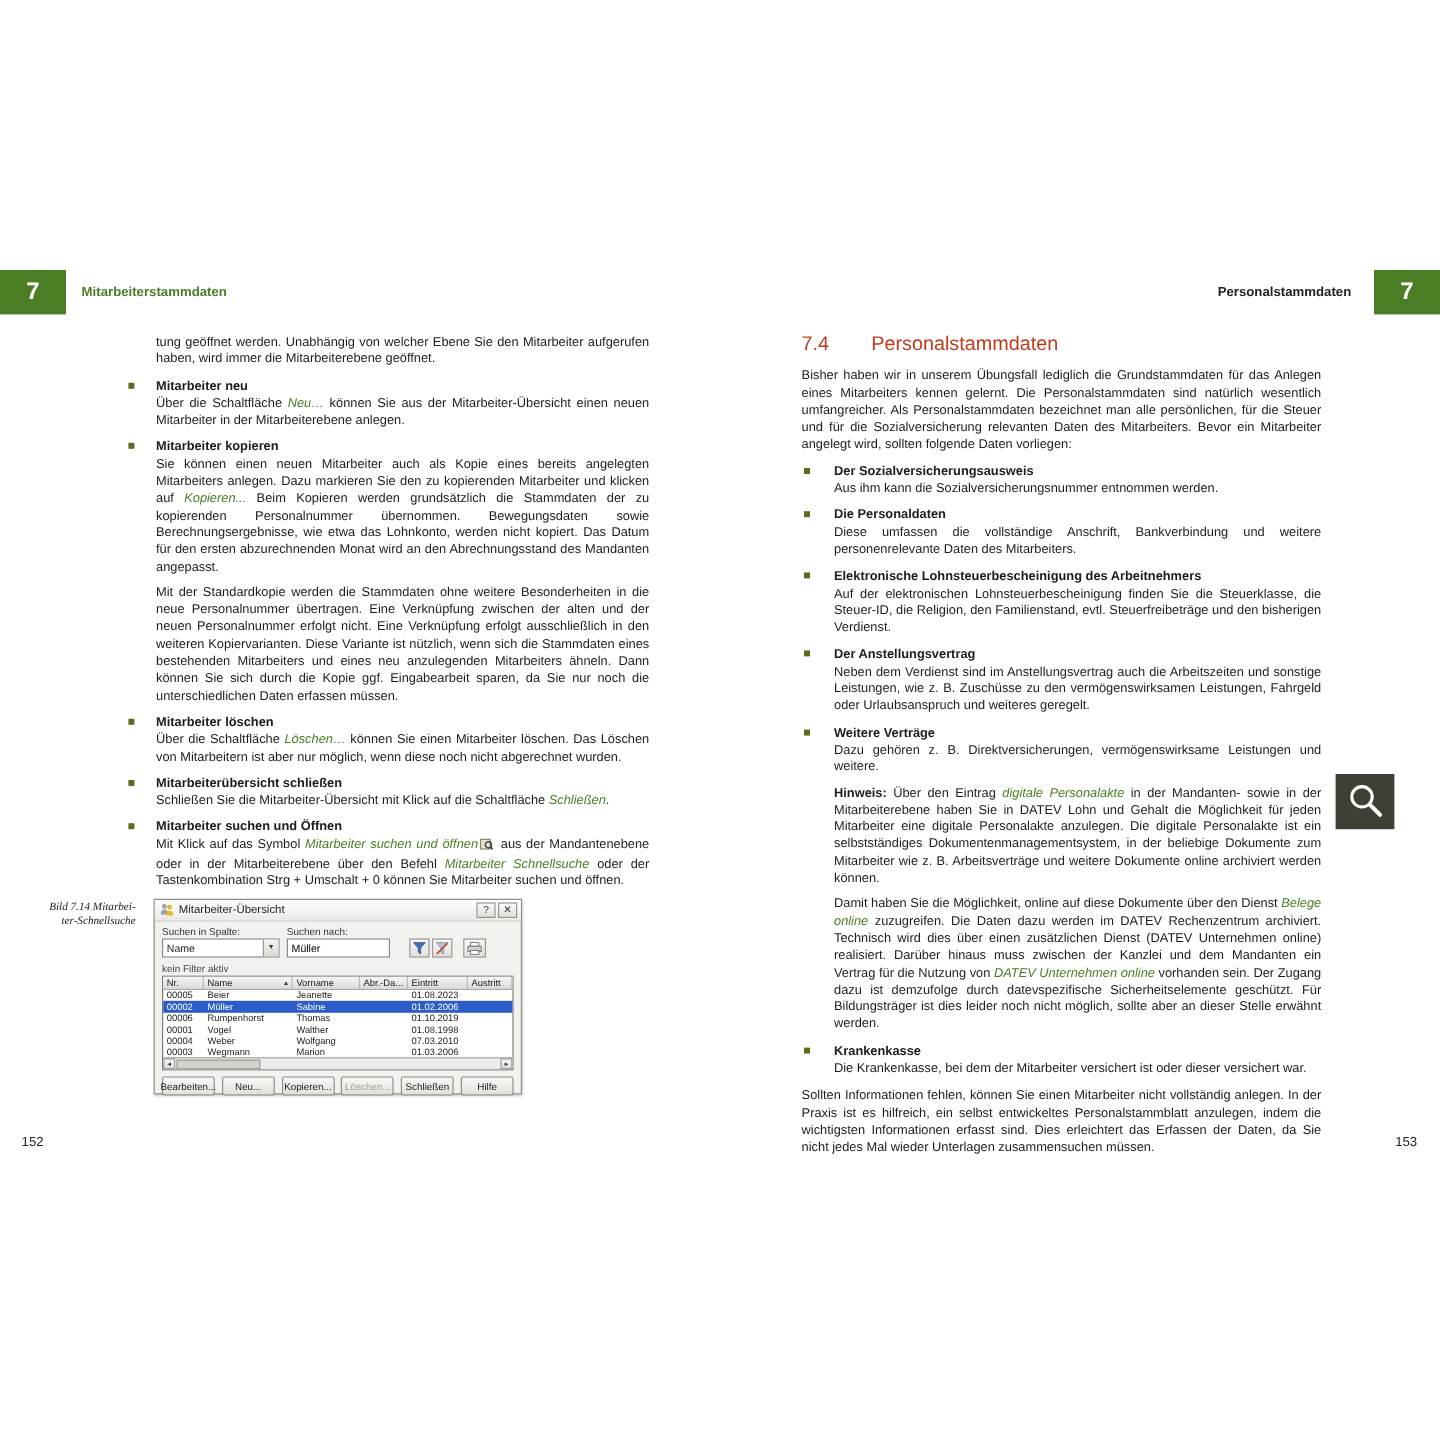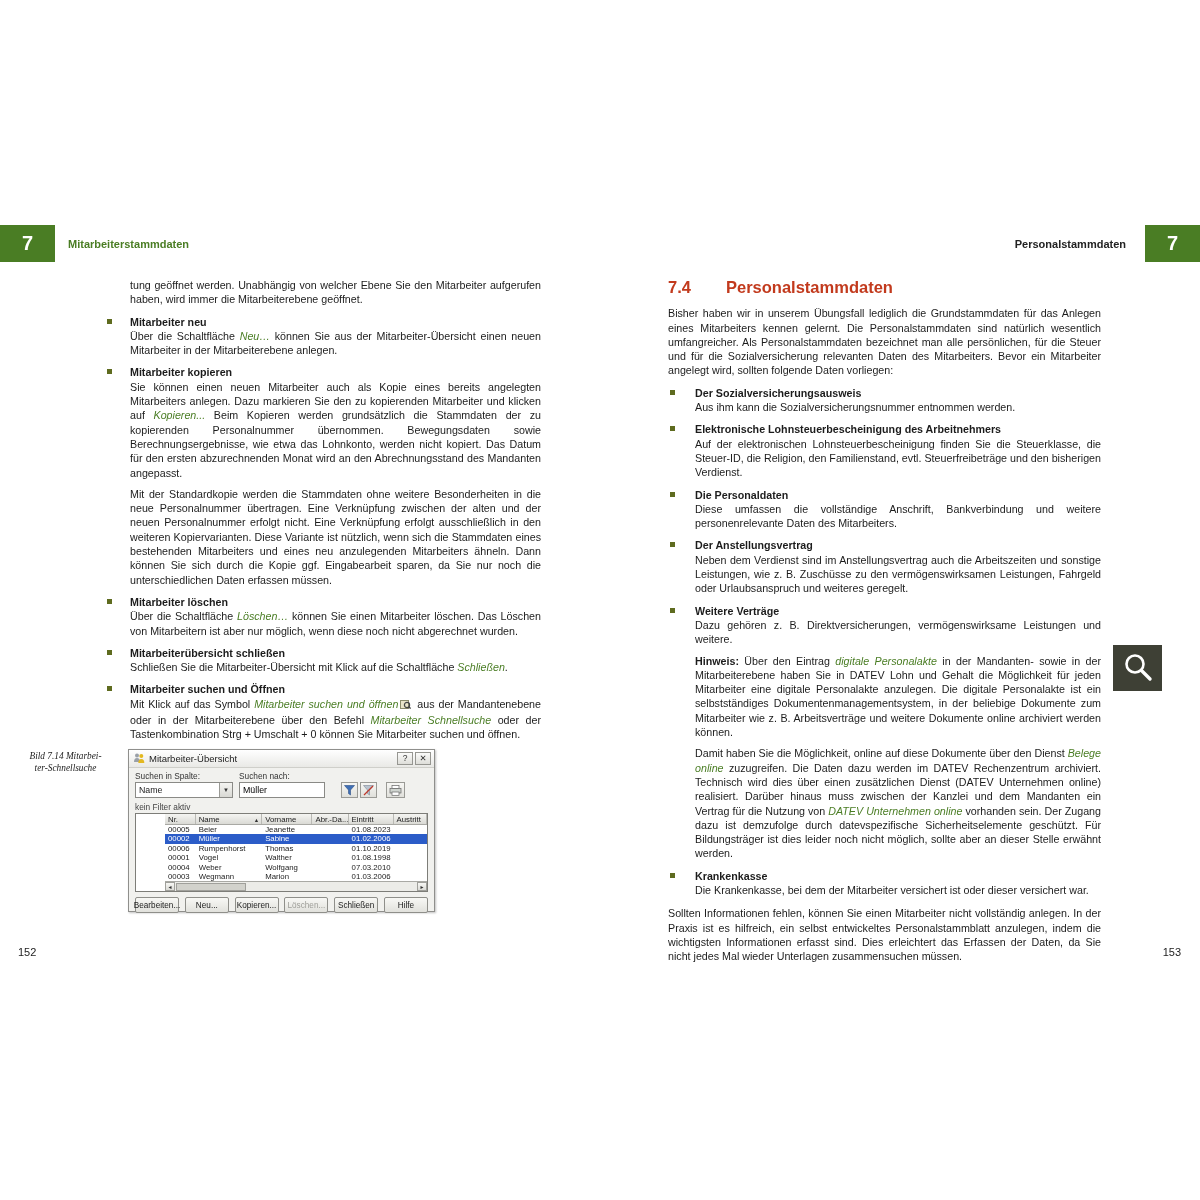--- a/index.html
+++ b/index.html
@@ -26,27 +26,27 @@
   .indent{padding-left:23px;}
   #col-right .bitem,#col-right .note{padding-left:27px;}
   .para{margin-top:7px;}
   .bitem{position:relative;margin-top:8px;}
   .sq{position:absolute;top:4px;width:5px;height:5px;background:var(--bullet);}
   #col-left .sq{left:0;}
   #col-right .sq{left:2px;}
   .btitle{font-weight:bold;}
   .seg-g{color:var(--green);font-style:italic;}
   .seg-b{font-weight:bold;}
-  .h74{color:var(--red);font-weight:bold;font-size:16.5px;text-align:left;margin-bottom:12px;}
+  .h74{color:var(--red);font-weight:normal;font-size:16.5px;text-align:left;margin-bottom:12px;}
   .h74 .h-num{display:inline-block;width:58px;}
   .example{margin-top:9px;}
 
   
   #fig-caption{position:absolute;left:18px;top:750px;width:95px;
-    font-family:"Liberation Serif",serif;font-style:italic;font-size:9.3px;line-height:12px;color:#222;text-align:center;}
+    font-family:"Liberation Serif",serif;font-style:italic;font-size:9.3px;line-height:12px;color:#222;text-align:right;}
   .pagenum{position:absolute;top:946px;font-size:11px;color:#222;}
   #pn-left{left:18px;}
   #pn-right{right:19px;}
 
   
   #magnifier-box{position:absolute;left:1113px;top:645px;width:49px;height:46px;
     background:var(--darkbox);display:flex;align-items:center;justify-content:center;}
 
   
   #dialog{position:absolute;left:128px;top:749px;width:307px;height:163px;
@@ -64,26 +64,26 @@
     border:1px solid #8a8a86;display:flex;align-items:center;}
   .dlg-select .val{flex:1;padding-left:3px;font-size:8.8px;}
   .dlg-select .arrowbox{width:13px;height:14px;background:linear-gradient(#f4f4f1,#d9d9d4);
     border-left:1px solid #9a9a95;font-size:6px;text-align:center;line-height:14px;color:#333;}
   .dlg-input{position:absolute;left:110px;top:14px;width:86px;height:16px;border:1px solid #8a8a86;
     font-size:8.8px;padding:0 3px;font-family:"Liberation Sans",sans-serif;background:#fff;}
   .icon-btn{position:absolute;top:14px;width:17px;height:16px;background:linear-gradient(#f7f7f4,#e0e0db);
     border:1px solid #9a9a95;display:flex;align-items:center;justify-content:center;}
   #btn-filter{left:212px;} #btn-filter-clear{left:231px;} #btn-print{left:257px;width:19px;}
   .filter-status{margin:2px 6px 1px;font-size:8.3px;color:#444;height:10px;}
-  .tablebox{margin:1px 6px 0;border:1px solid #7d7d78;background:#fff;width:293px;padding-left:29px;}
+  .tablebox{margin:1px 6px 0;border:1px solid #7d7d78;background:#fff;width:293px;}
   .thead{display:flex;height:11px;background:linear-gradient(#f5f5f2,#dadad5);border-bottom:1px solid #a9a9a4;}
   .th{font-size:7.8px;color:#222;padding:1px 0 0 3px;border-right:1px solid #b9b9b4;
     white-space:nowrap;overflow:hidden;display:flex;align-items:center;gap:2px;}
   .sort{font-size:5.5px;color:#333;margin-left:auto;margin-right:2px;}
-  .trow{display:flex;height:9.4px;align-items:flex-start;}
+  .trow{display:flex;height:9.4px;align-items:flex-end;}
   .trow.sel{background:var(--sel);color:#fff;}
   .tc{font-size:7.8px;padding-left:3px;white-space:nowrap;overflow:hidden;}
   .tc0{width:34px;} .tc1{width:74px;} .tc2{width:56px;} .tc3{width:40px;} .tc4{width:50px;} .tc5{width:37px;}
   .hscroll{display:flex;align-items:center;height:10px;border-top:1px solid #a9a9a4;background:#ececе8;background:#ecece8;}
   .scr-arrow{width:10px;height:9px;background:linear-gradient(#f7f7f4,#dcdcd7);border:1px solid #a0a09b;
     font-size:5px;line-height:8px;text-align:center;color:#333;}
   .scr-thumb{width:70px;height:8px;background:#d2d2cc;border:1px solid #a0a09b;margin-left:1px;}
   .dlg-buttons{display:flex;justify-content:space-between;margin:5px 6px 0;}
   .dlg-btn{width:44px;height:16px;font-size:8.2px;color:#222;display:flex;align-items:center;justify-content:center;
     background:linear-gradient(#f8f8f5,#e1e1dc);border:1px solid #8f8f8a;border-radius:2px;white-space:nowrap;}
@@ -271,27 +271,27 @@
   </div>
   <div>Bisher haben wir in unserem Übungsfall lediglich die Grundstammdaten für das Anlegen eines Mitarbeiters kennen gelernt. Die Personalstammdaten sind natürlich wesentlich umfangreicher. Als Personalstammdaten bezeichnet man alle persönlichen, für die Steuer und für die Sozialversicherung relevanten Daten des Mitarbeiters. Bevor ein Mitarbeiter angelegt wird, sollten folgende Daten vorliegen:</div>
 
   <div class="bitem">
     <span class="sq"></span>
     <div class="btitle">Der Sozialversicherungsausweis</div>
     <div>Aus ihm kann die Sozialversicherungsnummer entnommen werden.</div>
   </div>
   <div class="bitem">
     <span class="sq"></span>
+    <div class="btitle">Die Personaldaten</div>
+    <div>Diese umfassen die vollständige Anschrift, Bankverbindung und weitere personenrelevante Daten des Mitarbeiters.</div>
+  </div>
+  <div class="bitem">
+    <span class="sq"></span>
     <div class="btitle">Elektronische Lohnsteuerbescheinigung des Arbeitnehmers</div>
     <div>Auf der elektronischen Lohnsteuerbescheinigung finden Sie die Steuerklasse, die Steuer-ID, die Religion, den Familienstand, evtl. Steuerfreibeträge und den bisherigen Verdienst.</div>
-  </div>
-  <div class="bitem">
-    <span class="sq"></span>
-    <div class="btitle">Die Personaldaten</div>
-    <div>Diese umfassen die vollständige Anschrift, Bankverbindung und weitere personenrelevante Daten des Mitarbeiters.</div>
   </div>
   <div class="bitem">
     <span class="sq"></span>
     <div class="btitle">Der Anstellungsvertrag</div>
     <div>Neben dem Verdienst sind im Anstellungsvertrag auch die Arbeitszeiten und sonstige Leistungen, wie z. B. Zuschüsse zu den vermögenswirksamen Leistungen, Fahrgeld oder Urlaubsanspruch und weiteres geregelt.</div>
   </div>
   <div class="bitem">
     <span class="sq"></span>
     <div class="btitle">Weitere Verträge</div>
     <div>Dazu gehören z. B. Direktversicherungen, vermögenswirksame Leistungen und weitere.</div>

